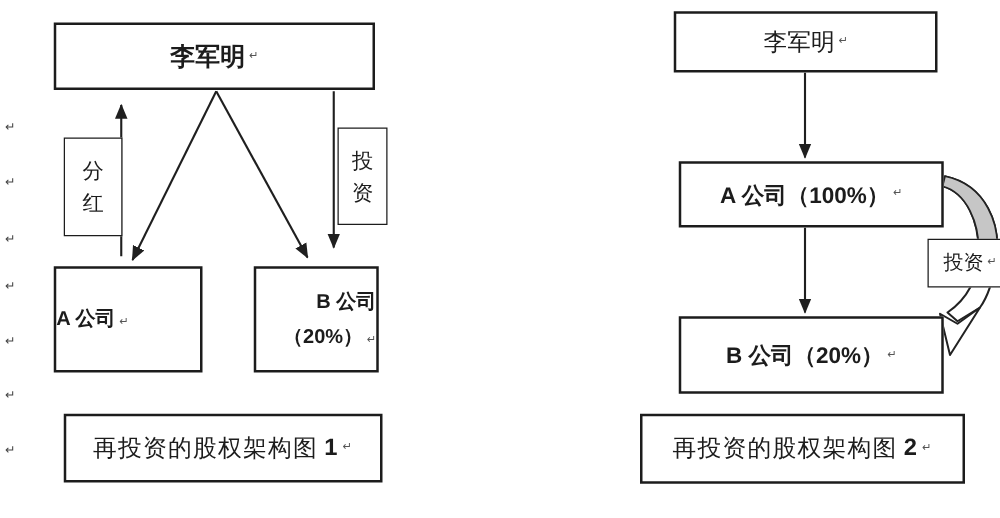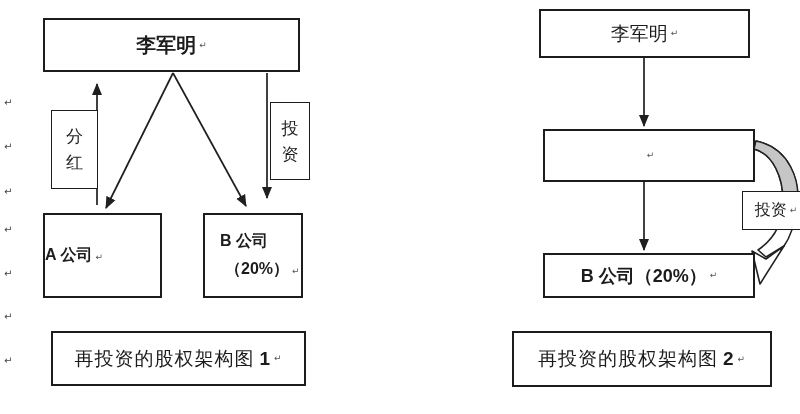--- a/index.html
+++ b/index.html
@@ -12,31 +12,31 @@
     display:flex;align-items:center;justify-content:center;
   }
   .box.thin{border-width:1.5px;}
   .person1{left:43px;top:18px;width:257px;height:54px;font-weight:bold;font-size:20px;}
   .vlabel{flex-direction:column;gap:9px;font-size:17px;line-height:1;}
   .dividend1{left:51px;top:110px;width:47px;height:79px;}
   .invest1{left:270px;top:102px;width:40px;height:78px;}
   .companyA1{left:43px;top:213px;width:119px;height:85px;flex-direction:column;align-items:flex-start;justify-content:center;gap:7px;font-weight:bold;font-size:16px;}
   .companyA1 .l1{}
   .companyA1 .l2{padding-left:20px;}
-  .companyB1{left:203px;top:213px;width:100px;height:85px;flex-direction:column;align-items:flex-start;justify-content:center;gap:7px;font-weight:bold;font-size:16px;}
+  .companyB1{left:203px;top:213px;width:100px;height:85px;flex-direction:column;align-items:flex-end;justify-content:center;gap:7px;font-weight:bold;font-size:16px;}
   .companyB1 .l1{padding-left:15px;}
   .companyB1 .l2{padding-left:20px;}
   .caption{font-size:19px;letter-spacing:1px;text-align:center;}
   .caption b{margin-left:5px;}
   .caption1{left:51px;top:331px;width:255px;height:55px;}
   .caption2{left:512px;top:331px;width:260px;height:56px;}
   .person2{left:539px;top:9px;width:211px;height:49px;font-size:19px;}
   .companyA2{left:543px;top:129px;width:212px;height:53px;font-weight:bold;font-size:18px;}
   .invest2{left:742px;top:191px;width:68px;height:39px;font-size:16px;}
-  .companyB2{left:543px;top:253px;width:212px;height:45px;font-weight:bold;font-size:18px;}
+  .companyB2{left:543px;top:253px;width:212px;height:62px;font-weight:bold;font-size:18px;}
   .pmark{
     font-family:"DejaVu Sans",sans-serif;font-size:9px;color:#555;
     margin-left:3px;font-weight:normal;line-height:1;align-self:center;
   }
   .margin-mark{
     position:absolute;left:4px;font-family:"DejaVu Sans",sans-serif;
     font-size:10px;color:#444;line-height:1;
   }
   svg.overlay{position:absolute;left:0;top:0;pointer-events:none;}
 </style>
@@ -111,20 +111,21 @@
     <b>1</b>
     <span class="pmark">↵</span>
   </div>
 
   <div class="box person2">
     <span>李军明</span>
     <span class="pmark">↵</span>
   </div>
 
   <div class="box companyA2">
+    <span>A 公司（100%）</span>
     <span class="pmark">↵</span>
   </div>
 
   <div class="box thin invest2">
     <span>投资</span>
     <span class="pmark">↵</span>
   </div>
 
   <div class="box companyB2">
     <span>B 公司（20%）</span>

